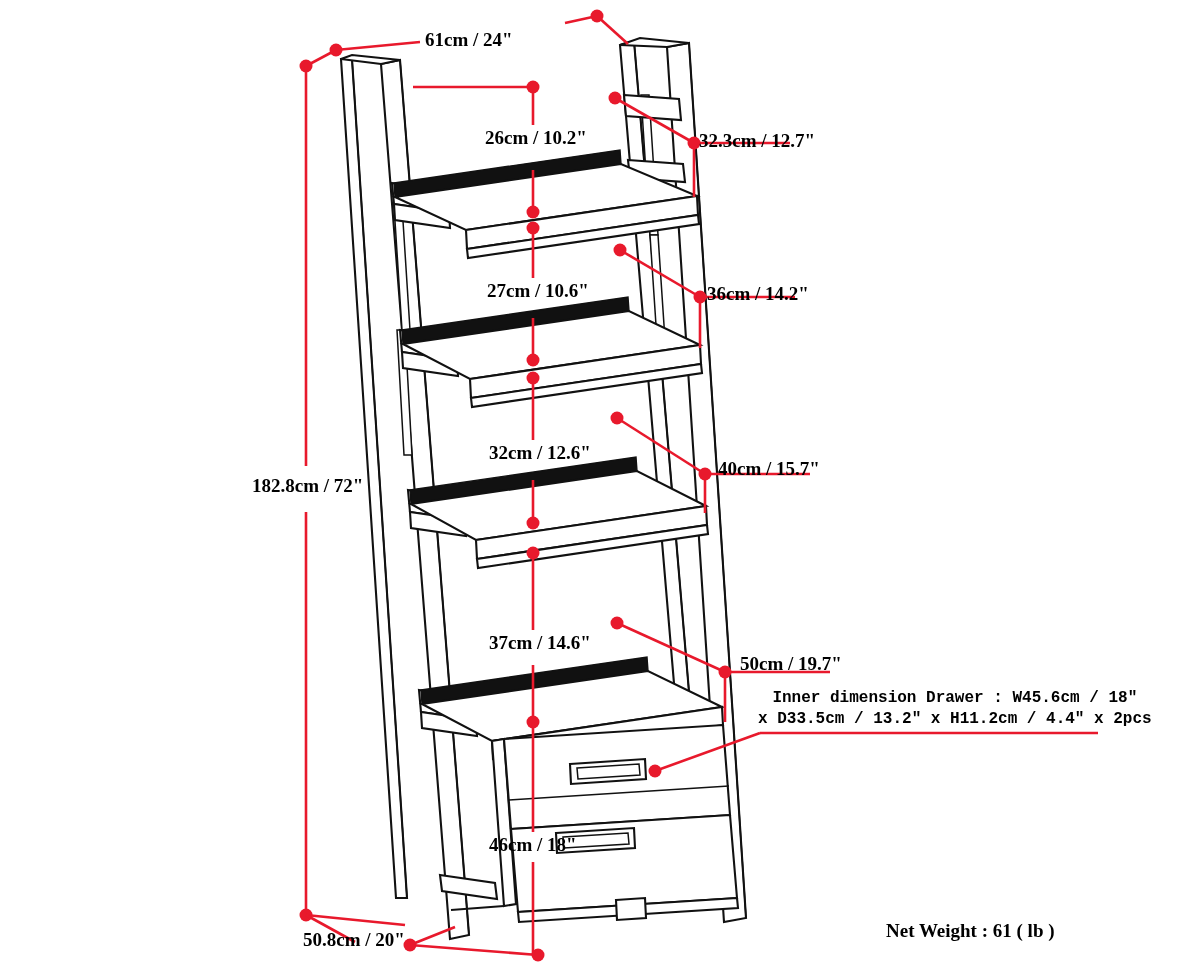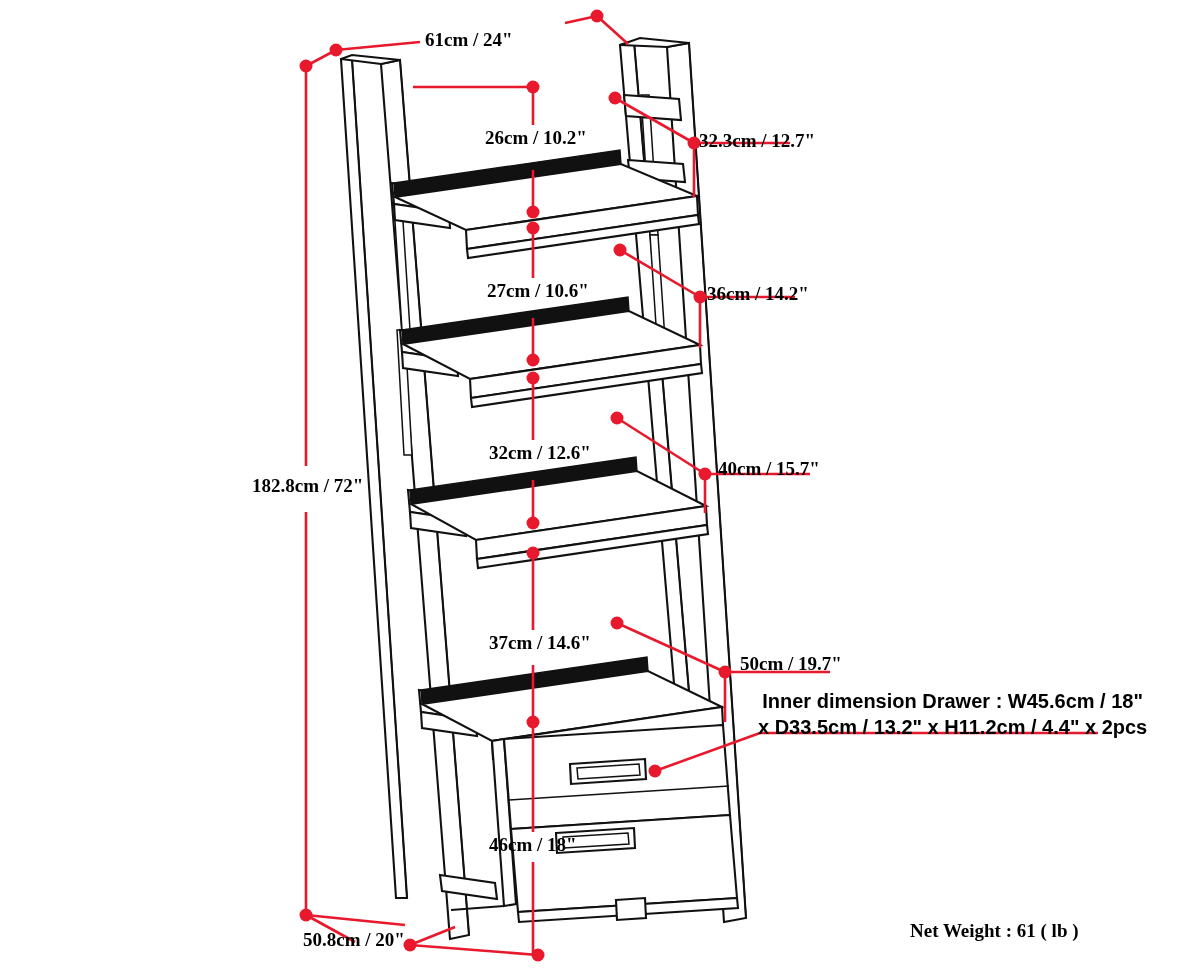--- a/index.html
+++ b/index.html
@@ -30,36 +30,35 @@
     font-family: "Liberation Serif", "DejaVu Serif", serif;
     font-weight: bold;
     font-size: 19px;
     color: #000000;
     white-space: nowrap;
     letter-spacing: 0px;
     line-height: 1.25;
   }
   .note-block {
     position: absolute;
-    font-family: Liberation Sans, sans-serif;
+    font-family: Liberation Mono, monospace;
     font-weight: bold;
-    font-size: 20px;
+    font-size: 16px;
     color: #000000;
     line-height: 1.32;
     white-space: nowrap;
     text-align: center;
   }
   .weight-block {
     position: absolute;
     font-family: "Liberation Serif", "DejaVu Serif", serif;
     font-weight: bold;
     font-size: 19px;
     color: #000000;
     white-space: nowrap;
-    margin-left: 24px;
   }
 </style>
 </head>
 <body>
 
 <div id="stage">
 
   <svg viewBox="0 0 1186 975">
     <defs>
       <style type="text/css">

